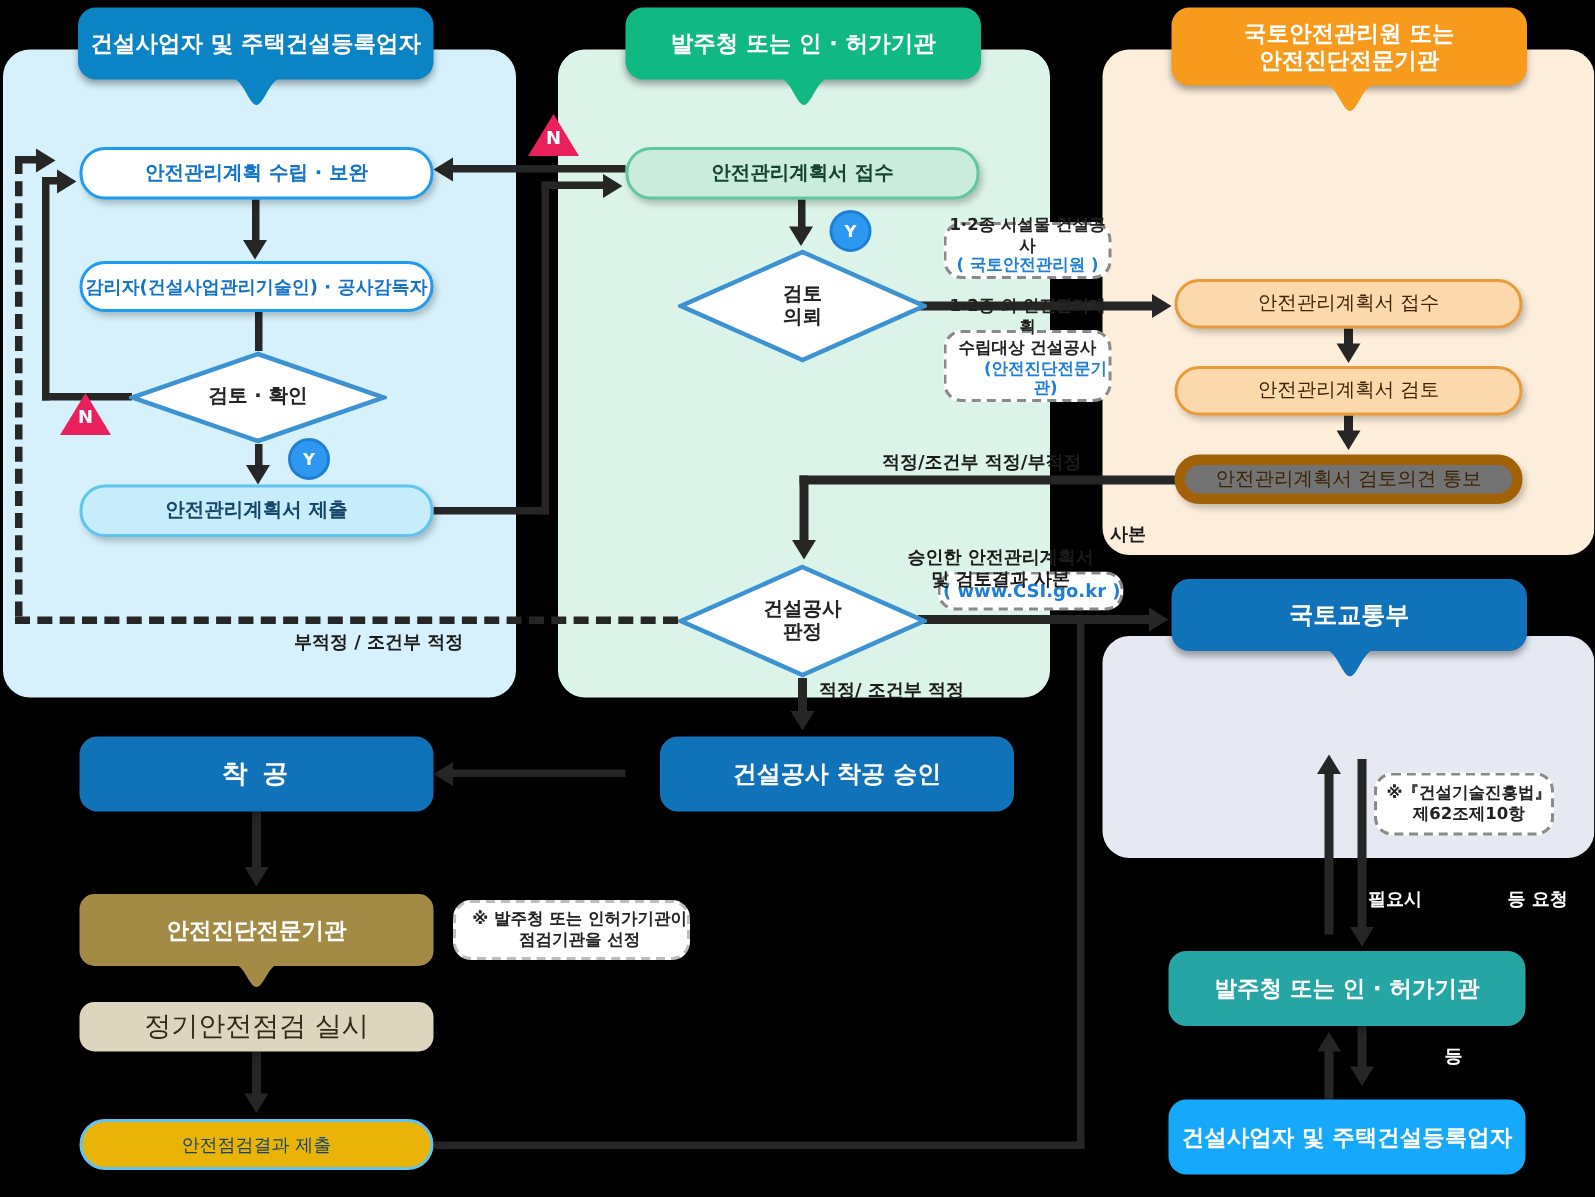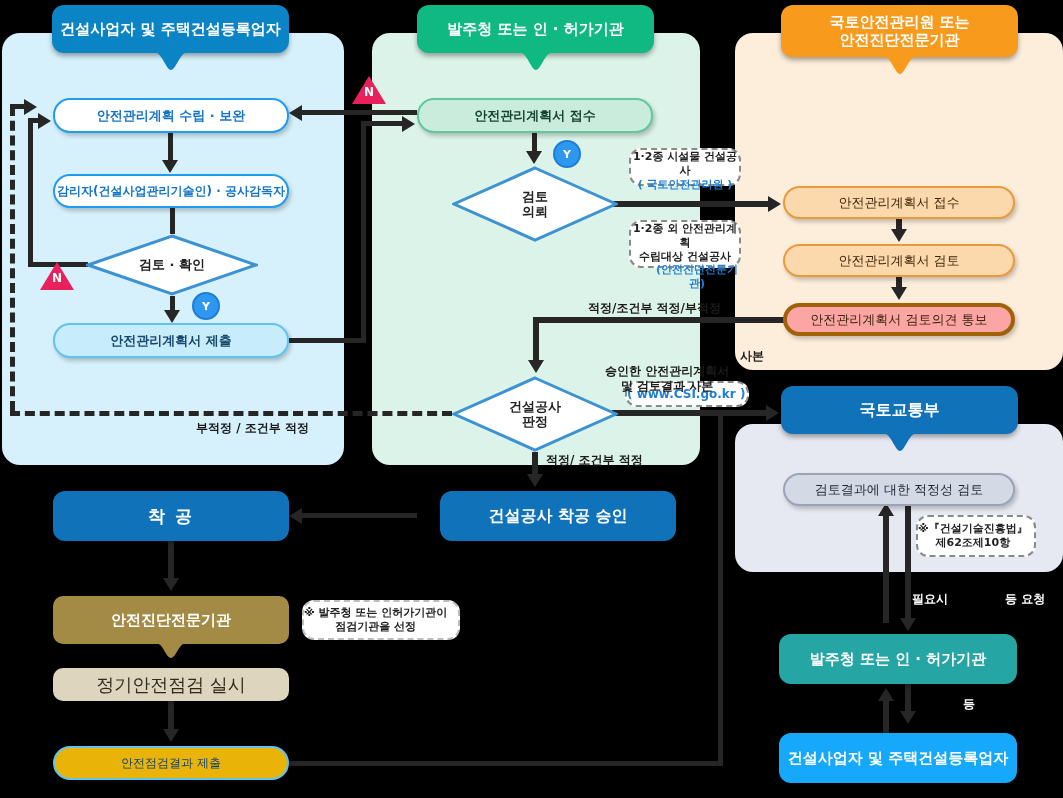--- a/index.html
+++ b/index.html
@@ -17,21 +17,21 @@
        justify-content:center;text-align:center;line-height:1.2;z-index:5;
        box-sizing:border-box;}
   .shadow{box-shadow:2px 3px 4px rgba(0,0,0,.22);border-radius:17px;}
 
   .diamond{position:absolute;z-index:5;}
   .diamond .lbl{position:absolute;inset:0;display:flex;align-items:center;
        justify-content:center;text-align:center;line-height:1.18;
        font-size:13px;color:#222;font-weight:bold;}
 
   .note{position:absolute;border:2px dashed #8a8a8a;border-radius:12px;
-        background:#fff;display:flex;align-items:center;justify-content:space-between;
+        background:#fff;display:flex;align-items:center;justify-content:flex-end;
         text-align:center;line-height:1.25;font-size:11px;font-weight:bold;
         color:#222;z-index:7;box-sizing:border-box;}
 
   .ln{position:absolute;background:#262626;z-index:4;}
   .ln.dash-h{background:none;border-top:5px dashed #262626;height:0;}
   .ln.dash-v{background:none;border-left:5px dashed #262626;width:0;}
 
   .ah{position:absolute;width:0;height:0;z-index:4;}
   .ah.r{border-top:8px solid transparent;border-bottom:8px solid transparent;border-left:13px solid #262626;}
   .ah.l{border-top:8px solid transparent;border-bottom:8px solid transparent;border-right:13px solid #262626;}
@@ -129,27 +129,24 @@
   </div>
 
   <div class="box shadow" style="left:783px;top:186px;width:232px;height:33px;background:#fcd9ac;border:2px solid #e99b3c;color:#3d2407;font-size:13px;">
     <span>안전관리계획서 접수</span>
   </div>
 
   <div class="box shadow" style="left:783px;top:244px;width:232px;height:33px;background:#fcd9ac;border:2px solid #e99b3c;color:#3d2407;font-size:13px;">
     <span>안전관리계획서 검토</span>
   </div>
 
-  <div class="box shadow" style="left:783px;top:303px;width:232px;height:33px;background:#fca5a5;border:4px solid #a16207;color:#3d2407;font-size:13px;">
+  <div class="box shadow" style="left:783px;top:303px;width:232px;height:33px;background:#737373;border:7px solid #a16207;color:#3d2407;font-size:13px;">
     <span>안전관리계획서 검토의견 통보</span>
   </div>
 
-  <div class="box shadow" style="left:783px;top:473px;width:232px;height:33px;background:#d4d9e6;border:2px solid #9aa3b8;color:#1d2433;font-size:13px;">
-    <span>검토결과에 대한 적정성 검토</span>
-  </div>
 
   <div class="box shadow" style="left:779px;top:634px;width:238px;height:50px;background:#26a5a5;border-radius:12px;color:#fff;font-size:15px;font-weight:bold;">
     <span>발주청 또는 인 · 허가기관</span>
   </div>
 
   <div class="box shadow" style="left:779px;top:733px;width:238px;height:50px;background:#16a9fb;border-radius:12px;color:#fff;font-size:15px;font-weight:bold;">
     <span>건설사업자 및 주택건설등록업자</span>
   </div>
 
   <div class="box shadow" style="left:417px;top:491px;width:236px;height:50px;background:#1073ba;border-radius:12px;color:#fff;font-size:16px;font-weight:bold;margin-left:23px;">

